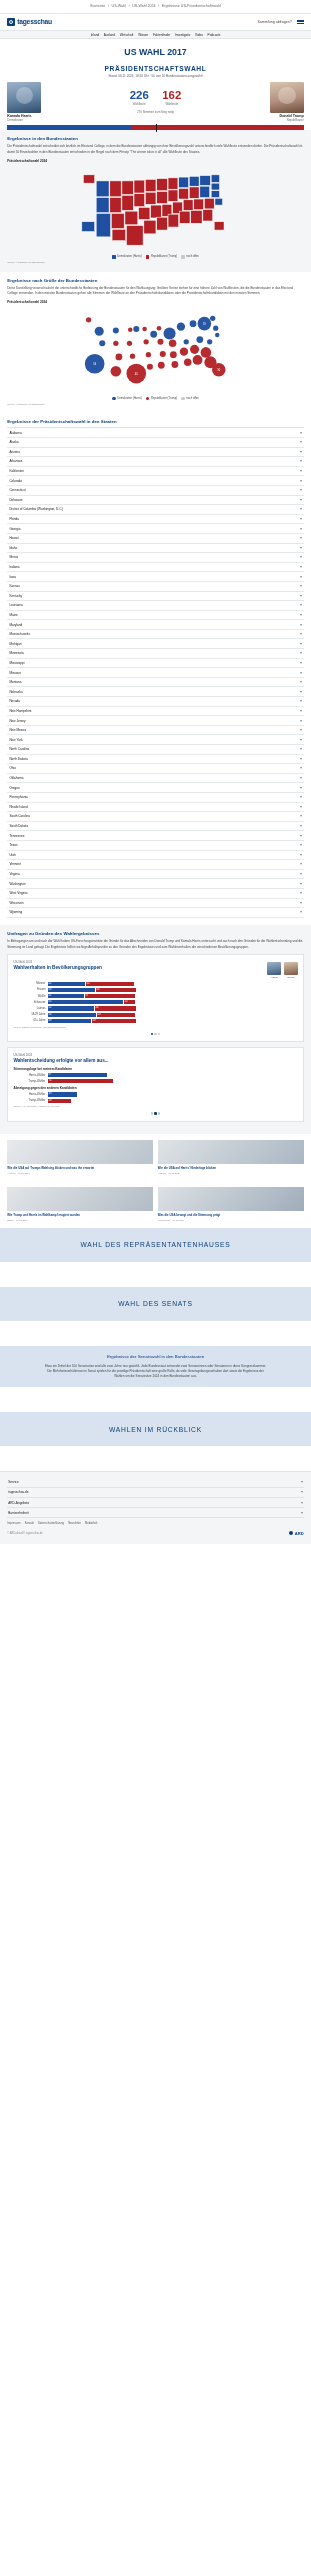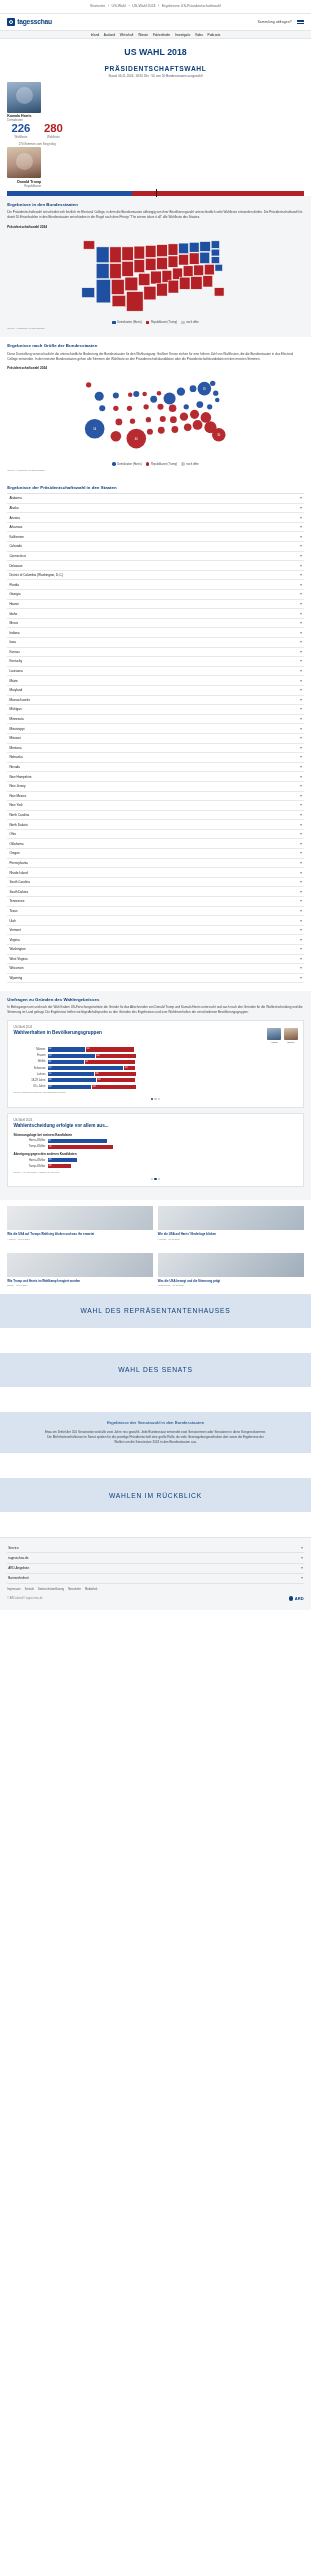--- a/index.html
+++ b/index.html
@@ -55,21 +55,21 @@
     max-width:223px; margin:4.7px auto 0;
   }
 
   
   .hero { background:#ffffff; padding:5.2px 0 0; }
   .hero h3 {
     text-align:center; margin:0 0 1.6px; color:#0b3e7a; font-size:6.7px;
     letter-spacing:0.6px; font-weight:bold;
   }
   .hero .sub { text-align:center; font-size:3.1px; color:#5a5c5f; margin-bottom:4.1px; }
-  .hero-row { display:flex; align-items:flex-start; justify-content:space-between; padding:0 7.3px;flex-direction:column; }
+  .hero-row { display:flex; align-items:center; justify-content:space-between; padding:0 7.3px; }
   .cand { width:34px; }
   .cand .photo { width:34px; height:31px; border-radius:1px; overflow:hidden; position:relative; }
   .cand.harris .photo { background:linear-gradient(170deg,#9fb4cc 0%,#5d7d9e 60%,#2e4a68 100%); }
   .cand.trump .photo { background:linear-gradient(170deg,#d7c5ae 0%,#b3907d 55%,#6d4b3c 100%); }
   .cand .photo::after {
     content:""; position:absolute; left:8.3px; top:5.2px; width:17.6px; height:17.6px;
     border-radius:50%; background:rgba(255,255,255,0.28);
   }
   .cand .name { font-size:3.6px; font-weight:bold; margin-top:1.6px; }
   .cand .party { font-size:2.9px; color:#6a6c6e; }
@@ -205,40 +205,40 @@
     <span>Inland</span>
     <span>Ausland</span>
     <span>Wirtschaft</span>
     <span>Wissen</span>
     <span>Faktenfinder</span>
     <span>Investigativ</span>
     <span>Video</span>
     <span>Podcasts</span>
   </div>
 
-  <div class="page-title">US WAHL 2018</div>
+  <div class="page-title">US WAHL 2017</div>
 
 
   <div class="hero">
     <h3>PRÄSIDENTSCHAFTSWAHL</h3>
     <div class="sub">Stand: 06.11.2024, 18:20 Uhr · 50 von 50 Bundesstaaten ausgezählt</div>
     <div class="hero-row">
       <div class="cand harris">
         <div class="photo"></div>
         <div class="name">Kamala Harris</div>
         <div class="party">Demokraten</div>
       </div>
       <div class="score-block">
         <div class="score-row">
           <div>
             <div class="score dem">226</div>
             <div class="score-label">Wahlleute</div>
           </div>
           <div>
-            <div class="score rep">280</div>
+            <div class="score rep">162</div>
             <div class="score-label">Wahlleute</div>
           </div>
         </div>
         <div class="needed">270 Stimmen zum Sieg nötig</div>
       </div>
       <div class="cand trump">
         <div class="photo"></div>
         <div class="name">Donald Trump</div>
         <div class="party">Republikaner</div>
       </div>

